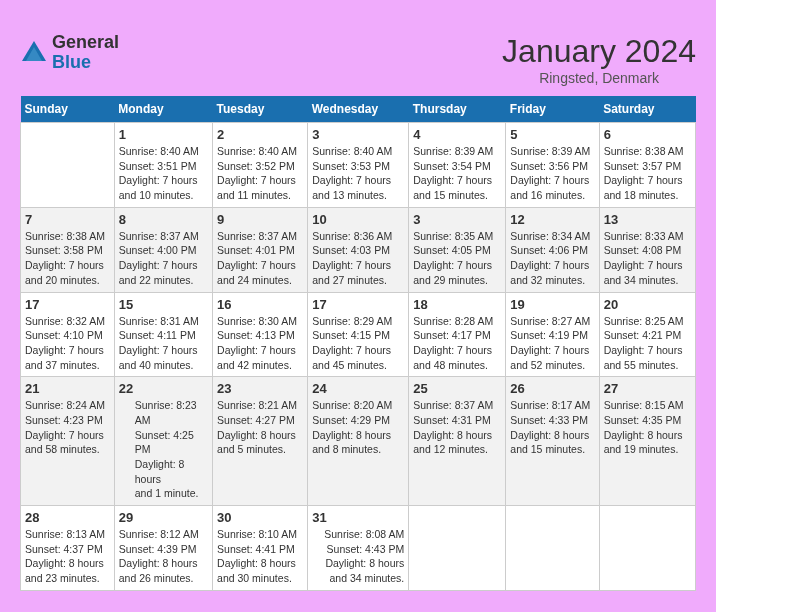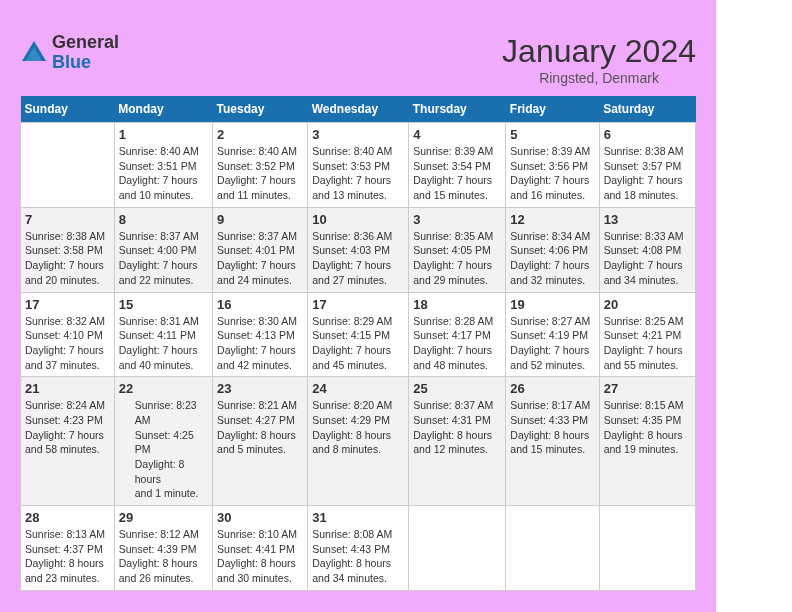--- a/index.html
+++ b/index.html
@@ -349,21 +349,21 @@
           </td>
           <td>
             <span class="day-number">30</span>
             <div class="cell-text" style="white-space: pre-line;">Sunrise: 8:10 AM
 Sunset: 4:41 PM
 Daylight: 8 hours
 and 30 minutes.</div>
           </td>
           <td>
             <span class="day-number">31</span>
-            <div class="cell-text" style="white-space: pre-line;">Sunrise: 8:08 AM
+            <div class="cell-text" style="white-space: pre-line; text-align: right;">Sunrise: 8:08 AM
 Sunset: 4:43 PM
 Daylight: 8 hours
 and 34 minutes.</div>
           </td>
           <td class="empty-cell"></td>
           <td class="empty-cell"></td>
           <td class="empty-cell"></td>
         </tr>
       </tbody>
   </table>

